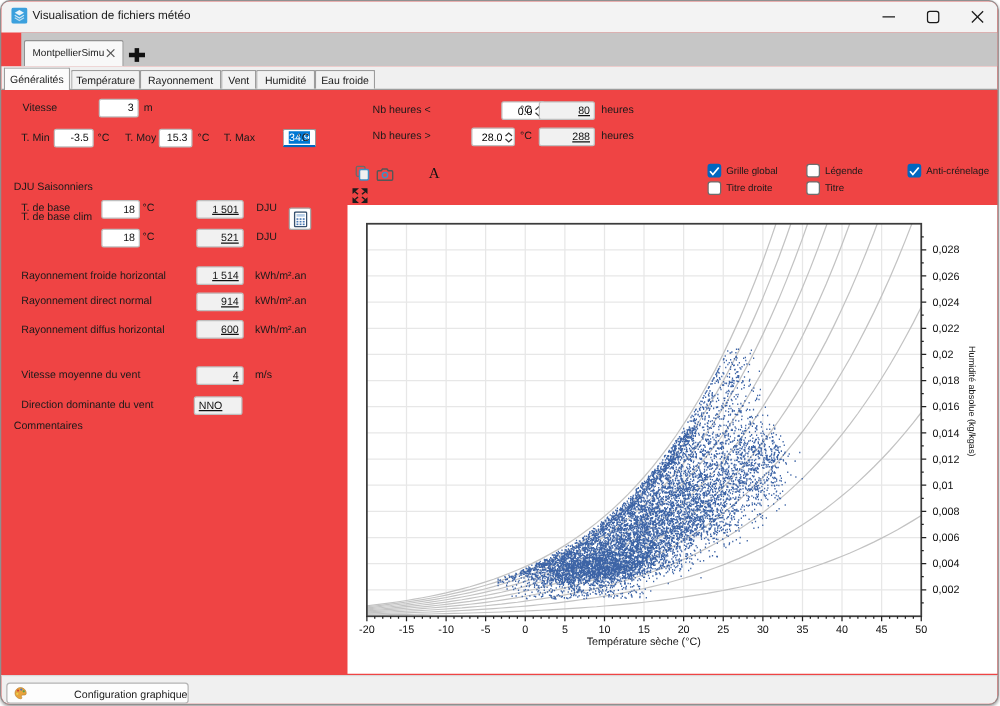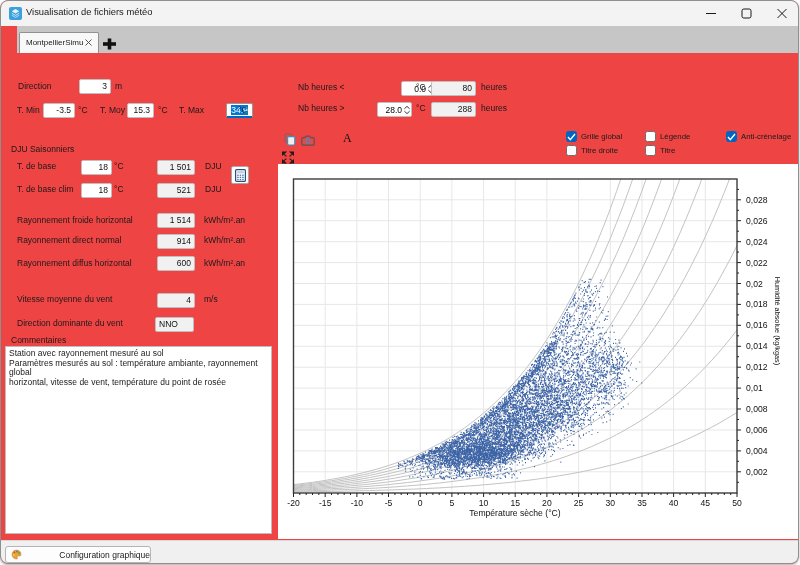--- a/index.html
+++ b/index.html
@@ -11,21 +11,21 @@
 #doctab { left:2px; top:6px; width:80px; height:21px; background:#f8f8f8; border:1px solid #919191; border-bottom:none; border-radius:2px 2px 0 0; font-size:8px; color:#1a1a1a; line-height:20px; padding-left:6px; }
 #docx { position:absolute; right:4px; top:4px; width:11px; height:11px; color:#555; }
 #subtabs { left:0; top:52px; width:100%; height:19px; background:#f0f0f0; }
 #subtabs .line { position:absolute; left:0; top:18px; width:100%; height:1px; background:#9c9c9c; }
 .stab { position:absolute; top:3px; height:15px; background:#f2f2f2; border:1px solid #9c9c9c; border-bottom:none;
   font-size:8.4px; color:#1a1a1a; text-align:center; line-height:15px; border-radius:1px 1px 0 0;}
 .stab.active { top:1px; height:18px; background:#fcfcfc; line-height:17px; z-index:3; }
 .lbl { position:absolute; font-size:8.5px; color:#1a1a1a; white-space:nowrap; }
 .fld { position:absolute; height:15px; background:#fff; border:1px solid #bfbfbf; border-radius:2px;
   font-size:8.5px; color:#111; text-align:right; padding:0 3px; line-height:13px; }
-.ro { background:#f1f1f1; }
+.ro { background:#f1f1f1;text-decoration:underline; }
 .fld.sel { border-color:#999; border-bottom:2px solid #0067c0; text-align:center;margin-left:20px; }
 .sel i { font-style:normal; background:#0078d4; color:#fff; }
 .spin { position:absolute; height:15px; background:#fff; border:1px solid #bfbfbf; border-radius:2px; display:flex; align-items:center; }
 .spin .v { flex:1; font-size:8.5px; text-align:right; }
 .cbrow { position:absolute; display:flex; align-items:center; height:13px; }
 .cbx { width:11px; height:11px; border:1px solid #6e6e6e; border-radius:2.5px; background:#fff; display:inline-flex; align-items:center; justify-content:center; }
 .cbx.on { background:#0067c0; border-color:#0067c0; }
 .cbl { font-size:7.8px; color:#1a1a1a; margin-left:4px; }
 #comments { left:4px; top:345px; width:267px; height:188px; background:#fff; border:1px solid #bdbdbd; font-size:8.5px; color:#1a1a1a; padding:2px 3px; line-height:9.7px; }
 #chartpanel { left:277px; top:163px; width:520px; height:375px; background:#fff; }
@@ -55,42 +55,51 @@
       <svg id="docx" viewBox="0 0 11 11">
           <line x1="2.5" y1="2.5" x2="8.5" y2="8.5" stroke="#555" stroke-width="1"></line>
           <line x1="8.5" y1="2.5" x2="2.5" y2="8.5" stroke="#555" stroke-width="1"></line>
         </svg>
     </div>
     <svg class="abs" style="left:86px;top:12px" width="14" height="12" viewBox="0 0 14 12">
         <rect x="0" y="4.2" width="13" height="3.6" fill="#111"></rect>
         <rect x="4.7" y="0.5" width="3.6" height="11" fill="#111"></rect>
       </svg>
   </div>
-
-  <span class="lbl" style="left:17px;top:80px">Direction</span>
+  <div id="subtabs" class="abs">
+    <div class="line"></div>
+    <div class="stab active" style="left:2px;width:53px">Généralités</div>
+    <div class="stab" style="left:56px;width:55px">Température</div>
+    <div class="stab" style="left:111px;width:65px">Rayonnement</div>
+    <div class="stab" style="left:176px;width:28px">Vent</div>
+    <div class="stab" style="left:204px;width:47px">Humidité</div>
+    <div class="stab" style="left:251px;width:48px">Eau froide</div>
+  </div>
+
+  <span class="lbl" style="left:17px;top:80px">Vitesse</span>
   <span class="fld" style="left:78px;top:78px;width:32px">3</span>
   <span class="lbl" style="left:114px;top:80px">m</span>
 
   <span class="lbl" style="left:16px;top:104px">T. Min</span>
   <span class="fld" style="left:42px;top:102px;width:32px">-3.5</span>
   <span class="lbl" style="left:77px;top:104px">°C</span>
   <span class="lbl" style="left:99px;top:104px">T. Moy</span>
   <span class="fld" style="left:126px;top:102px;width:27px">15.3</span>
   <span class="lbl" style="left:157px;top:104px">°C</span>
   <span class="lbl" style="left:178px;top:104px">T. Max</span>
   <span class="fld sel" style="left:205px;top:102px;width:27px"><i>34.9</i></span>
   <span class="lbl" style="left:237px;top:104px">°C</span>
 
   <span class="lbl" style="left:10px;top:143px">DJU Saisonniers</span>
   <span class="lbl" style="left:16px;top:160px">T. de base</span>
   <span class="fld" style="left:80px;top:159px;width:31px">18</span>
   <span class="lbl" style="left:113px;top:160px">°C</span>
   <span class="fld ro" style="left:156px;top:159px;width:38px">1 501</span>
   <span class="lbl" style="left:204px;top:160px">DJU</span>
-  <span class="lbl" style="left:16px;top:183px">T. de base clim</span>
+  <span class="lbl" style="left:16px;top:167px">T. de base clim</span>
   <span class="fld" style="left:80px;top:182px;width:31px">18</span>
   <span class="lbl" style="left:113px;top:183px">°C</span>
   <span class="fld ro" style="left:156px;top:182px;width:38px">521</span>
   <span class="lbl" style="left:204px;top:183px">DJU</span>
   <span class="abs" style="left:230px;top:165px;width:18px;height:18px;background:#fdfdfd;border:1px solid #a8a8a8;border-radius:2px;display:flex;align-items:center;justify-content:center">
       <svg width="11" height="13" viewBox="0 0 11 13">
         <rect x="0.6" y="0.6" width="9.8" height="11.8" rx="1" fill="#fff" stroke="#35506e" stroke-width="1.2"></rect>
         <rect x="2.2" y="2.2" width="6.6" height="2.2" fill="#b8cfe8"></rect>
         <g fill="#4a7ab5">
           <rect x="2.2" y="5.6" width="1.5" height="1.3"></rect>
@@ -116,21 +125,20 @@
   <span class="fld ro" style="left:156px;top:255px;width:38px">600</span>
   <span class="lbl" style="left:203px;top:257px">kWh/m².an</span>
 
   <span class="lbl" style="left:16px;top:293px">Vitesse moyenne du vent</span>
   <span class="fld ro" style="left:156px;top:292px;width:38px">4</span>
   <span class="lbl" style="left:203px;top:293px">m/s</span>
   <span class="lbl" style="left:16px;top:317px">Direction dominante du vent</span>
   <span class="fld ro" style="left:154px;top:316px;width:39px;text-align:left">NNO</span>
 
   <span class="lbl" style="left:10px;top:334px">Commentaires</span>
-  <div id="comments" class="abs">Station avec rayonnement mesuré au sol<br>Paramètres mesurés au sol : température ambiante, rayonnement global<br>horizontal, vitesse de vent, température du point de rosée</div>
 
   <span class="lbl" style="left:297px;top:81px">Nb heures &lt;</span>
   <span class="spin" style="left:400px;top:80px;width:35px">
       <span class="v">0.0</span>
       <svg width="8" height="10" viewBox="0 0 8 10" style="margin-left:1px">
         <path d="M1.4 3.8 L4 1.4 L6.6 3.8" fill="none" stroke="#3a3a3a" stroke-width="1"></path>
         <path d="M1.4 6.2 L4 8.6 L6.6 6.2" fill="none" stroke="#3a3a3a" stroke-width="1"></path>
       </svg>
     </span>
   <span class="lbl" style="left:415px;top:81px">°C</span>

